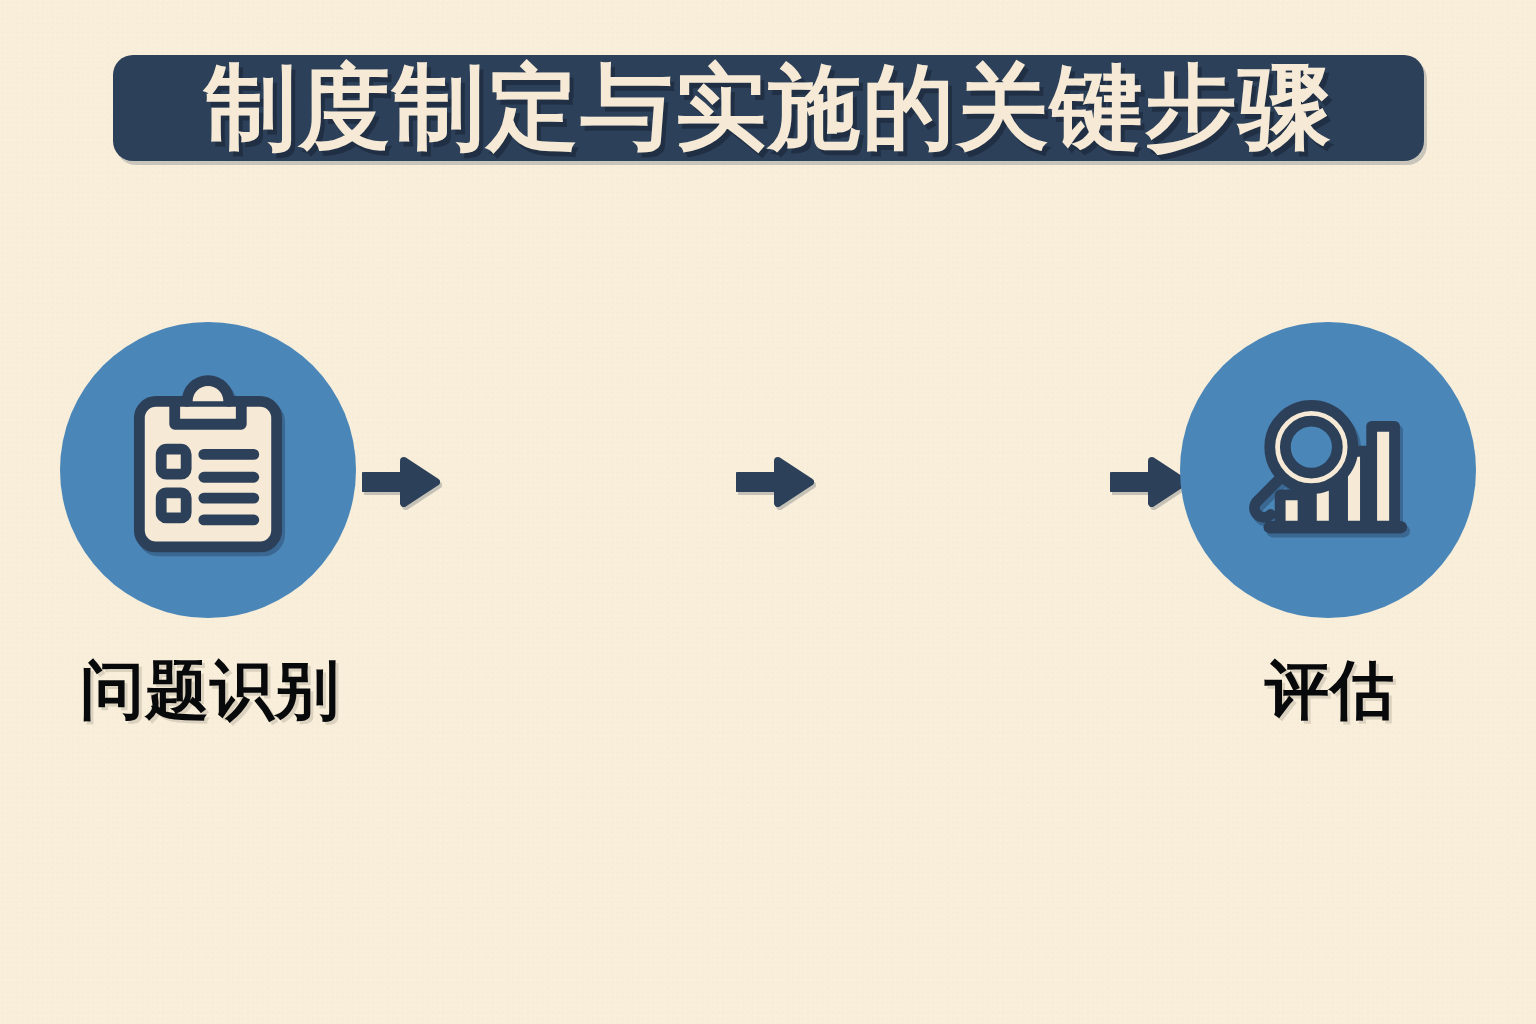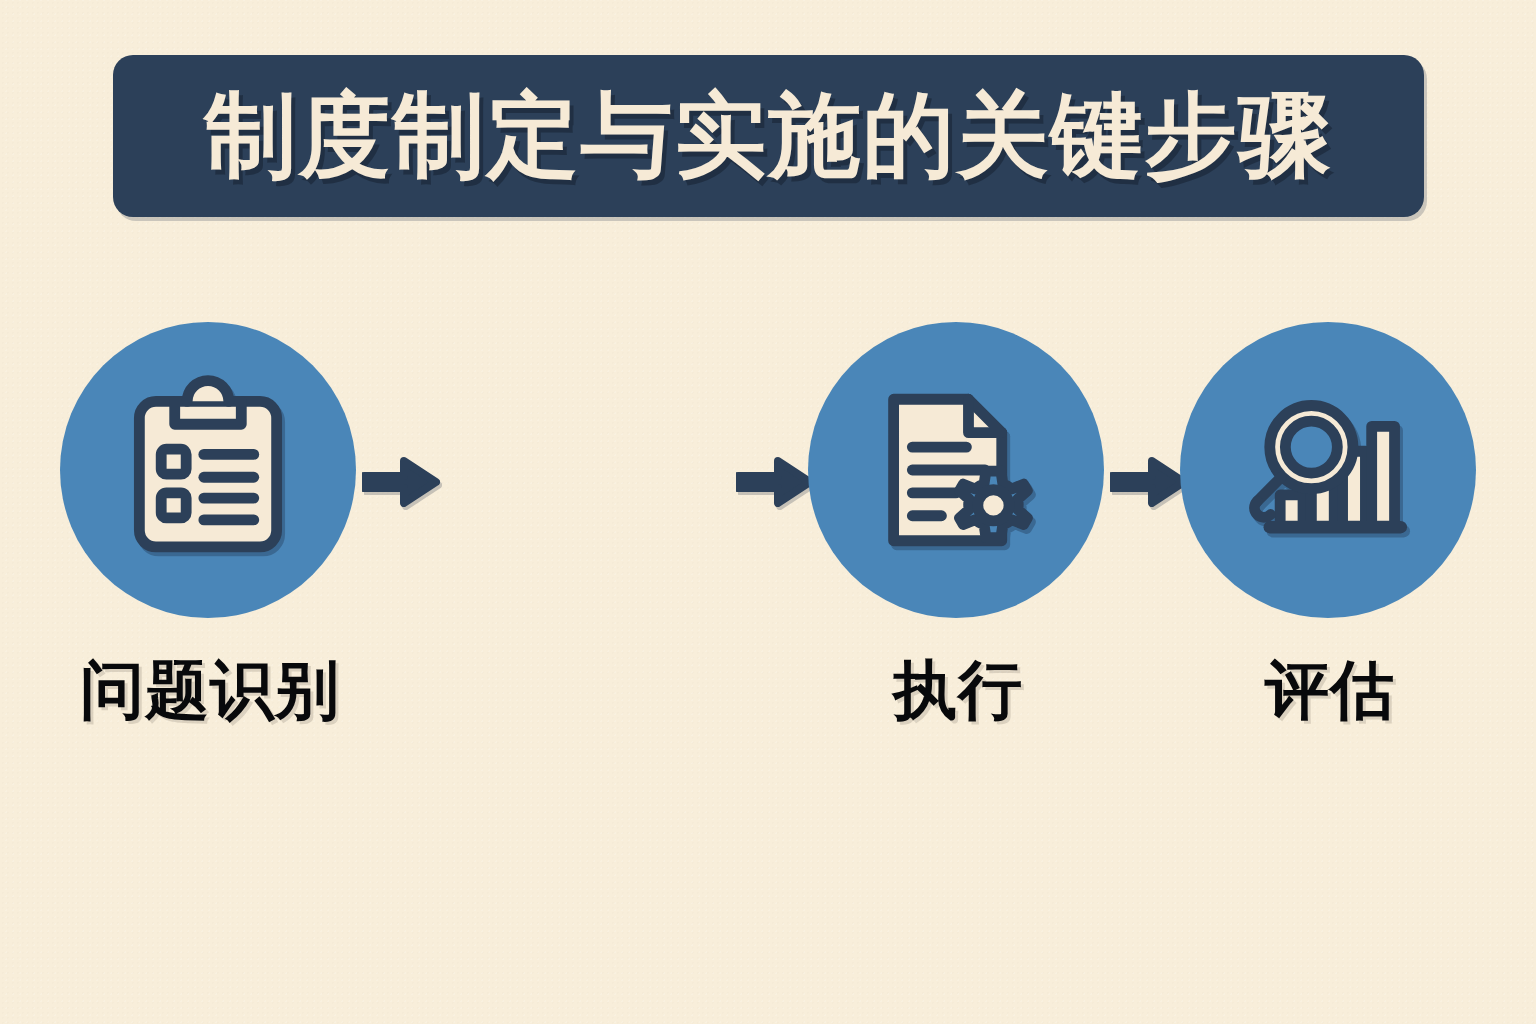--- a/index.html
+++ b/index.html
@@ -28,21 +28,21 @@
     background-position: 0 0, 3px 4px;
     z-index: 0;
   }
 
   
   #title-banner {
     position: absolute;
     left: 113px;
     top: 55px;
     width: 1311px;
-    height: 162px;
+    height: 106px;
     background: #2c4059;
     border-radius: 20px;
     box-shadow: 3px 4px 0 rgba(40,55,78,.22);
     display: flex;
     align-items: center;
     justify-content: center;
     z-index: 2;
   }
   #title-text {
     color: #f6ead6;
@@ -143,37 +143,20 @@
     </svg>
   </div>
 
 
   <div class="arrow" style="left:736px">
     <svg viewBox="0 0 78 64">
       <path d="M2 26 h40 v-15 l32 21 -32 21 v-15 h-40 z" fill="#2c4059" stroke="#2c4059" stroke-width="8" stroke-linejoin="round"></path>
     </svg>
   </div>
 
-  <div class="step" style="left:808px">
-    <div class="step-circle">
-      <svg viewBox="0 0 100 100">
-        <g fill="none" stroke="#2c4059" stroke-width="5.2" stroke-linecap="round" stroke-linejoin="round">
-          <path d="M20 16 h36 l16 16 v52 h-52 z" fill="#f6ead6"></path>
-          <path d="M56 16 v16 h16"></path>
-          <line x1="29" y1="39" x2="55" y2="39"></line>
-          <line x1="29" y1="50" x2="64" y2="50"></line>
-          <line x1="29" y1="61" x2="50" y2="61"></line>
-          <line x1="29" y1="72" x2="43" y2="72"></line>
-          <path d="M68 50.5 l3.6 0 0.9 6.1 a14 14 0 0 1 4.3 2.5 l5.7 -2.3 1.8 3.1 -4.6 4.1 a14 14 0 0 1 0 5 l4.6 4.1 -1.8 3.1 -5.7 -2.3 a14 14 0 0 1 -4.3 2.5 l-0.9 6.1 -3.6 0 -3.6 0 -0.9 -6.1 a14 14 0 0 1 -4.3 -2.5 l-5.7 2.3 -1.8 -3.1 4.6 -4.1 a14 14 0 0 1 0 -5 l-4.6 -4.1 1.8 -3.1 5.7 2.3 a14 14 0 0 1 4.3 -2.5 l0.9 -6.1 z" fill="#4a86b8"></path>
-          <circle cx="68" cy="67" r="7.5" fill="#f6ead6"></circle>
-        </g>
-      </svg>
-    </div>
-    <div class="step-label">执行</div>
-  </div>
 
   <div class="arrow" style="left:1110px">
     <svg viewBox="0 0 78 64">
       <path d="M2 26 h40 v-15 l32 21 -32 21 v-15 h-40 z" fill="#2c4059" stroke="#2c4059" stroke-width="8" stroke-linejoin="round"></path>
     </svg>
   </div>
 
   <div class="step" style="left:1180px">
     <div class="step-circle">
       <svg viewBox="0 0 100 100">

